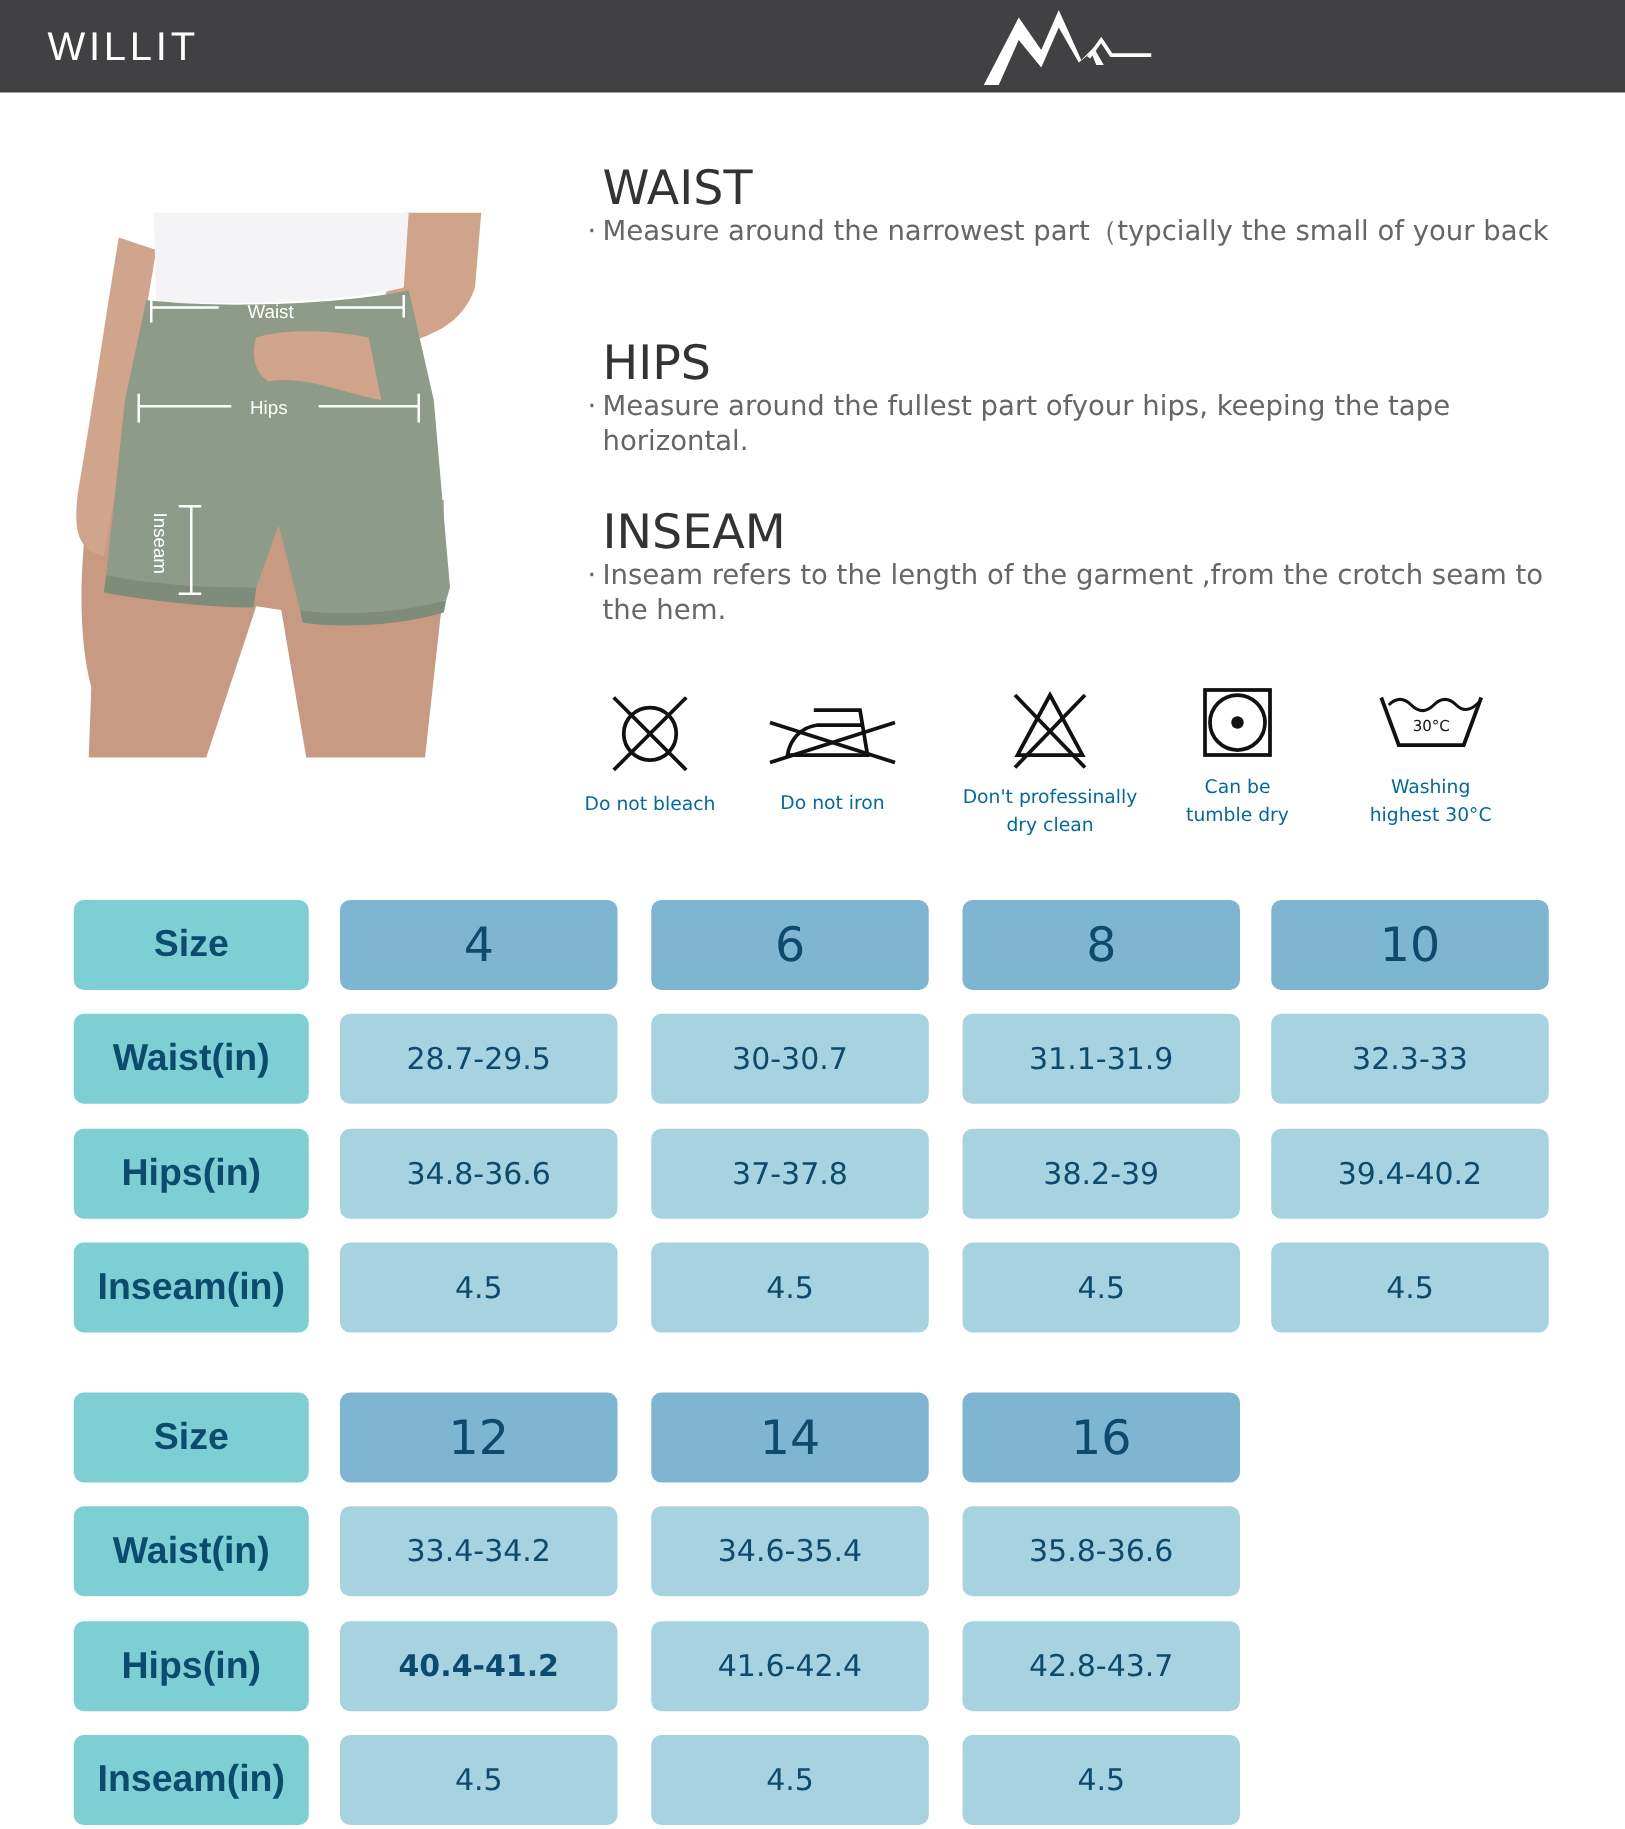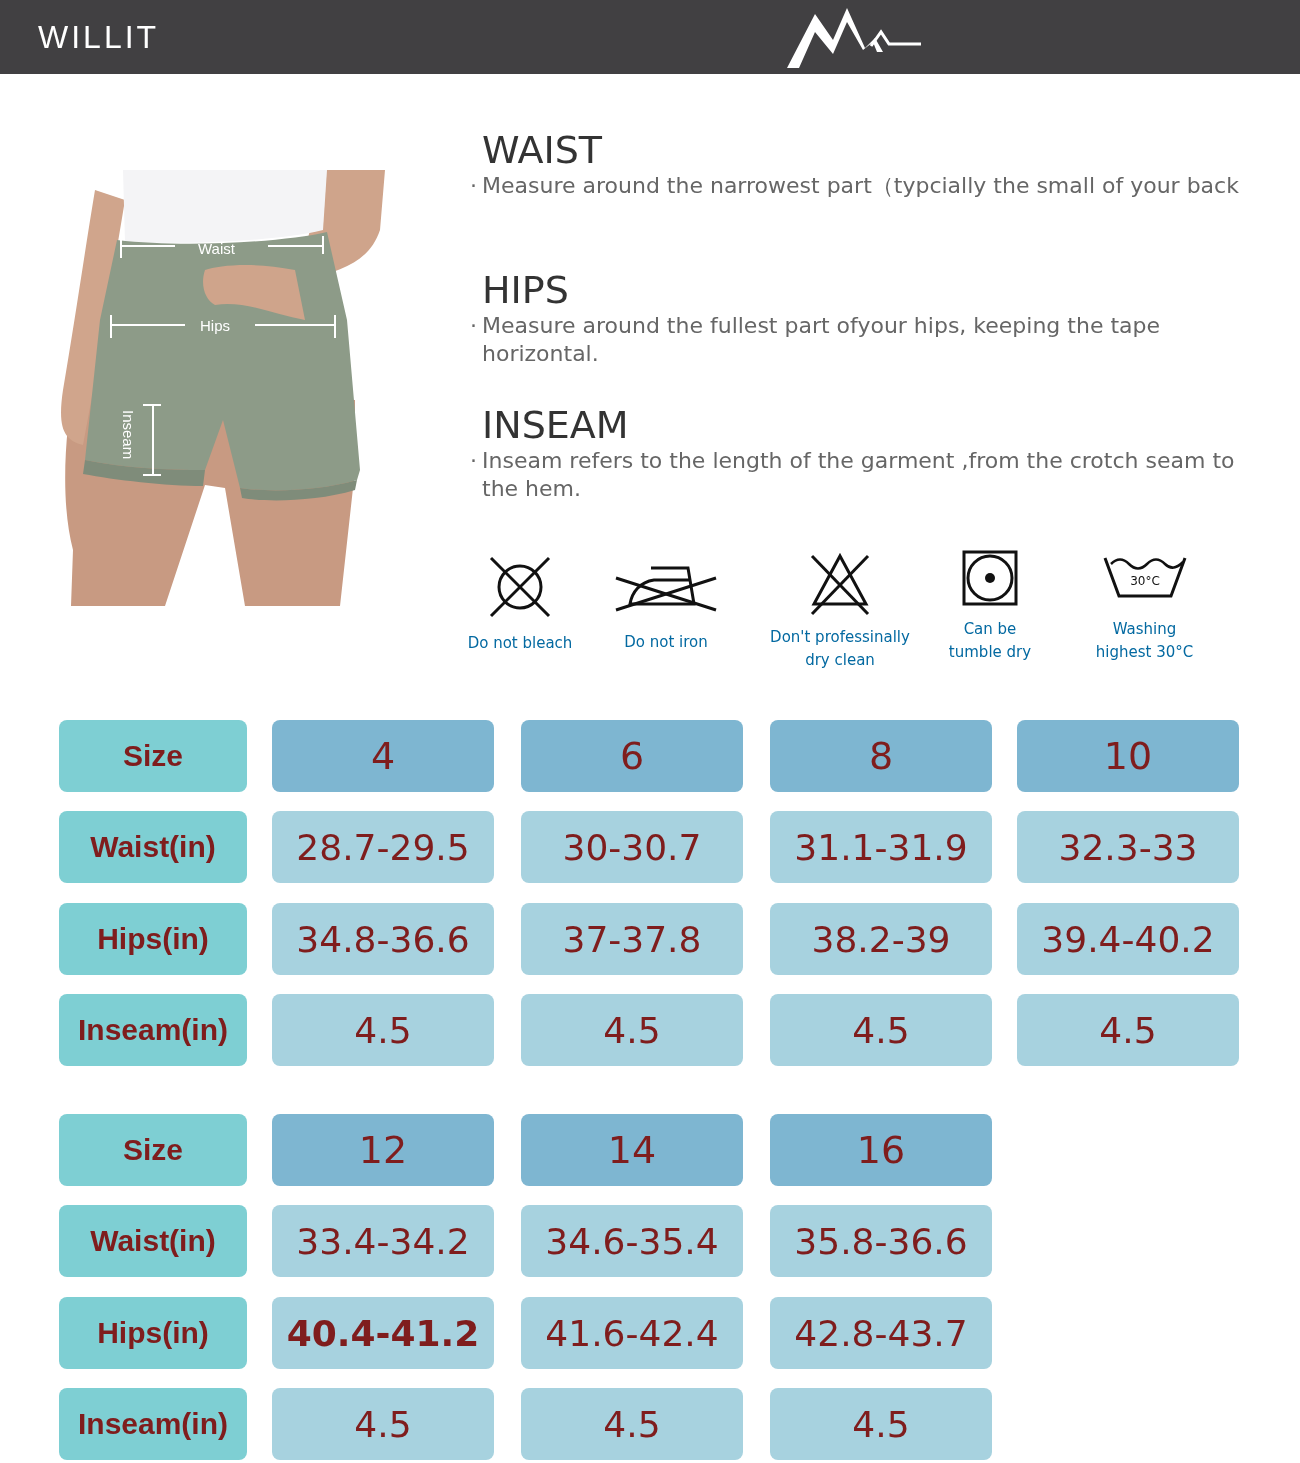--- a/index.html
+++ b/index.html
@@ -20,24 +20,24 @@
   .desc h2 { font-family: "DejaVu Sans", sans-serif; font-weight: normal; font-size: 38px; color: #333; line-height: 44px; margin-left: 12px; }
   .desc p { font-family: "DejaVu Sans", sans-serif; font-size: 22px; color: #666; line-height: 28px; }
   .desc p .dot { display: inline-block; width: 12px; }
   .desc p .line2 { display: block; padding-left: 12px; }
 
   
   .care { position: absolute; text-align: center; font-family: "DejaVu Sans", sans-serif; font-size: 15px; color: #0369a1; line-height: 23px; }
   .care svg { display: block; margin: 0 auto; }
 
   
-  .cell { position: absolute; width: 222px; height: 72px; border-radius: 8px; display: flex; align-items: center; justify-content: center; font-family: "DejaVu Sans", sans-serif; color: #7f1d1d; }
+  .cell { position: absolute; width: 222px; height: 72px; border-radius: 8px; display: flex; align-items: center; justify-content: center; font-family: "DejaVu Sans", sans-serif; color: #0c4a6e; }
   .rowhead { width: 188px; background: #7ecfd3; font-family: "Liberation Sans", sans-serif; font-weight: bold; font-size: 30px; }
   .sizehead { background: #7eb6d1; font-size: 38px; }
-  .val { background: #a7d2df; font-size: 36px; }
+  .val { background: #a7d2df; font-size: 24px; }
 </style>
 </head>
 <body>
 
 <div class="topbar">
   <div class="brand">WILLIT</div>
   <svg class="mountain" viewBox="0 0 145 68">
     <polygon points="2,66 14,66 30,30 48,52 62,20 78,48 88,40 92,50 98,50 90,36 80,46 62,6 48,38 30,12" fill="#ffffff"></polygon>
     <polyline points="86,44 96,30 104,42 136,42" fill="none" stroke="#ffffff" stroke-width="3"></polyline>
   </svg>

